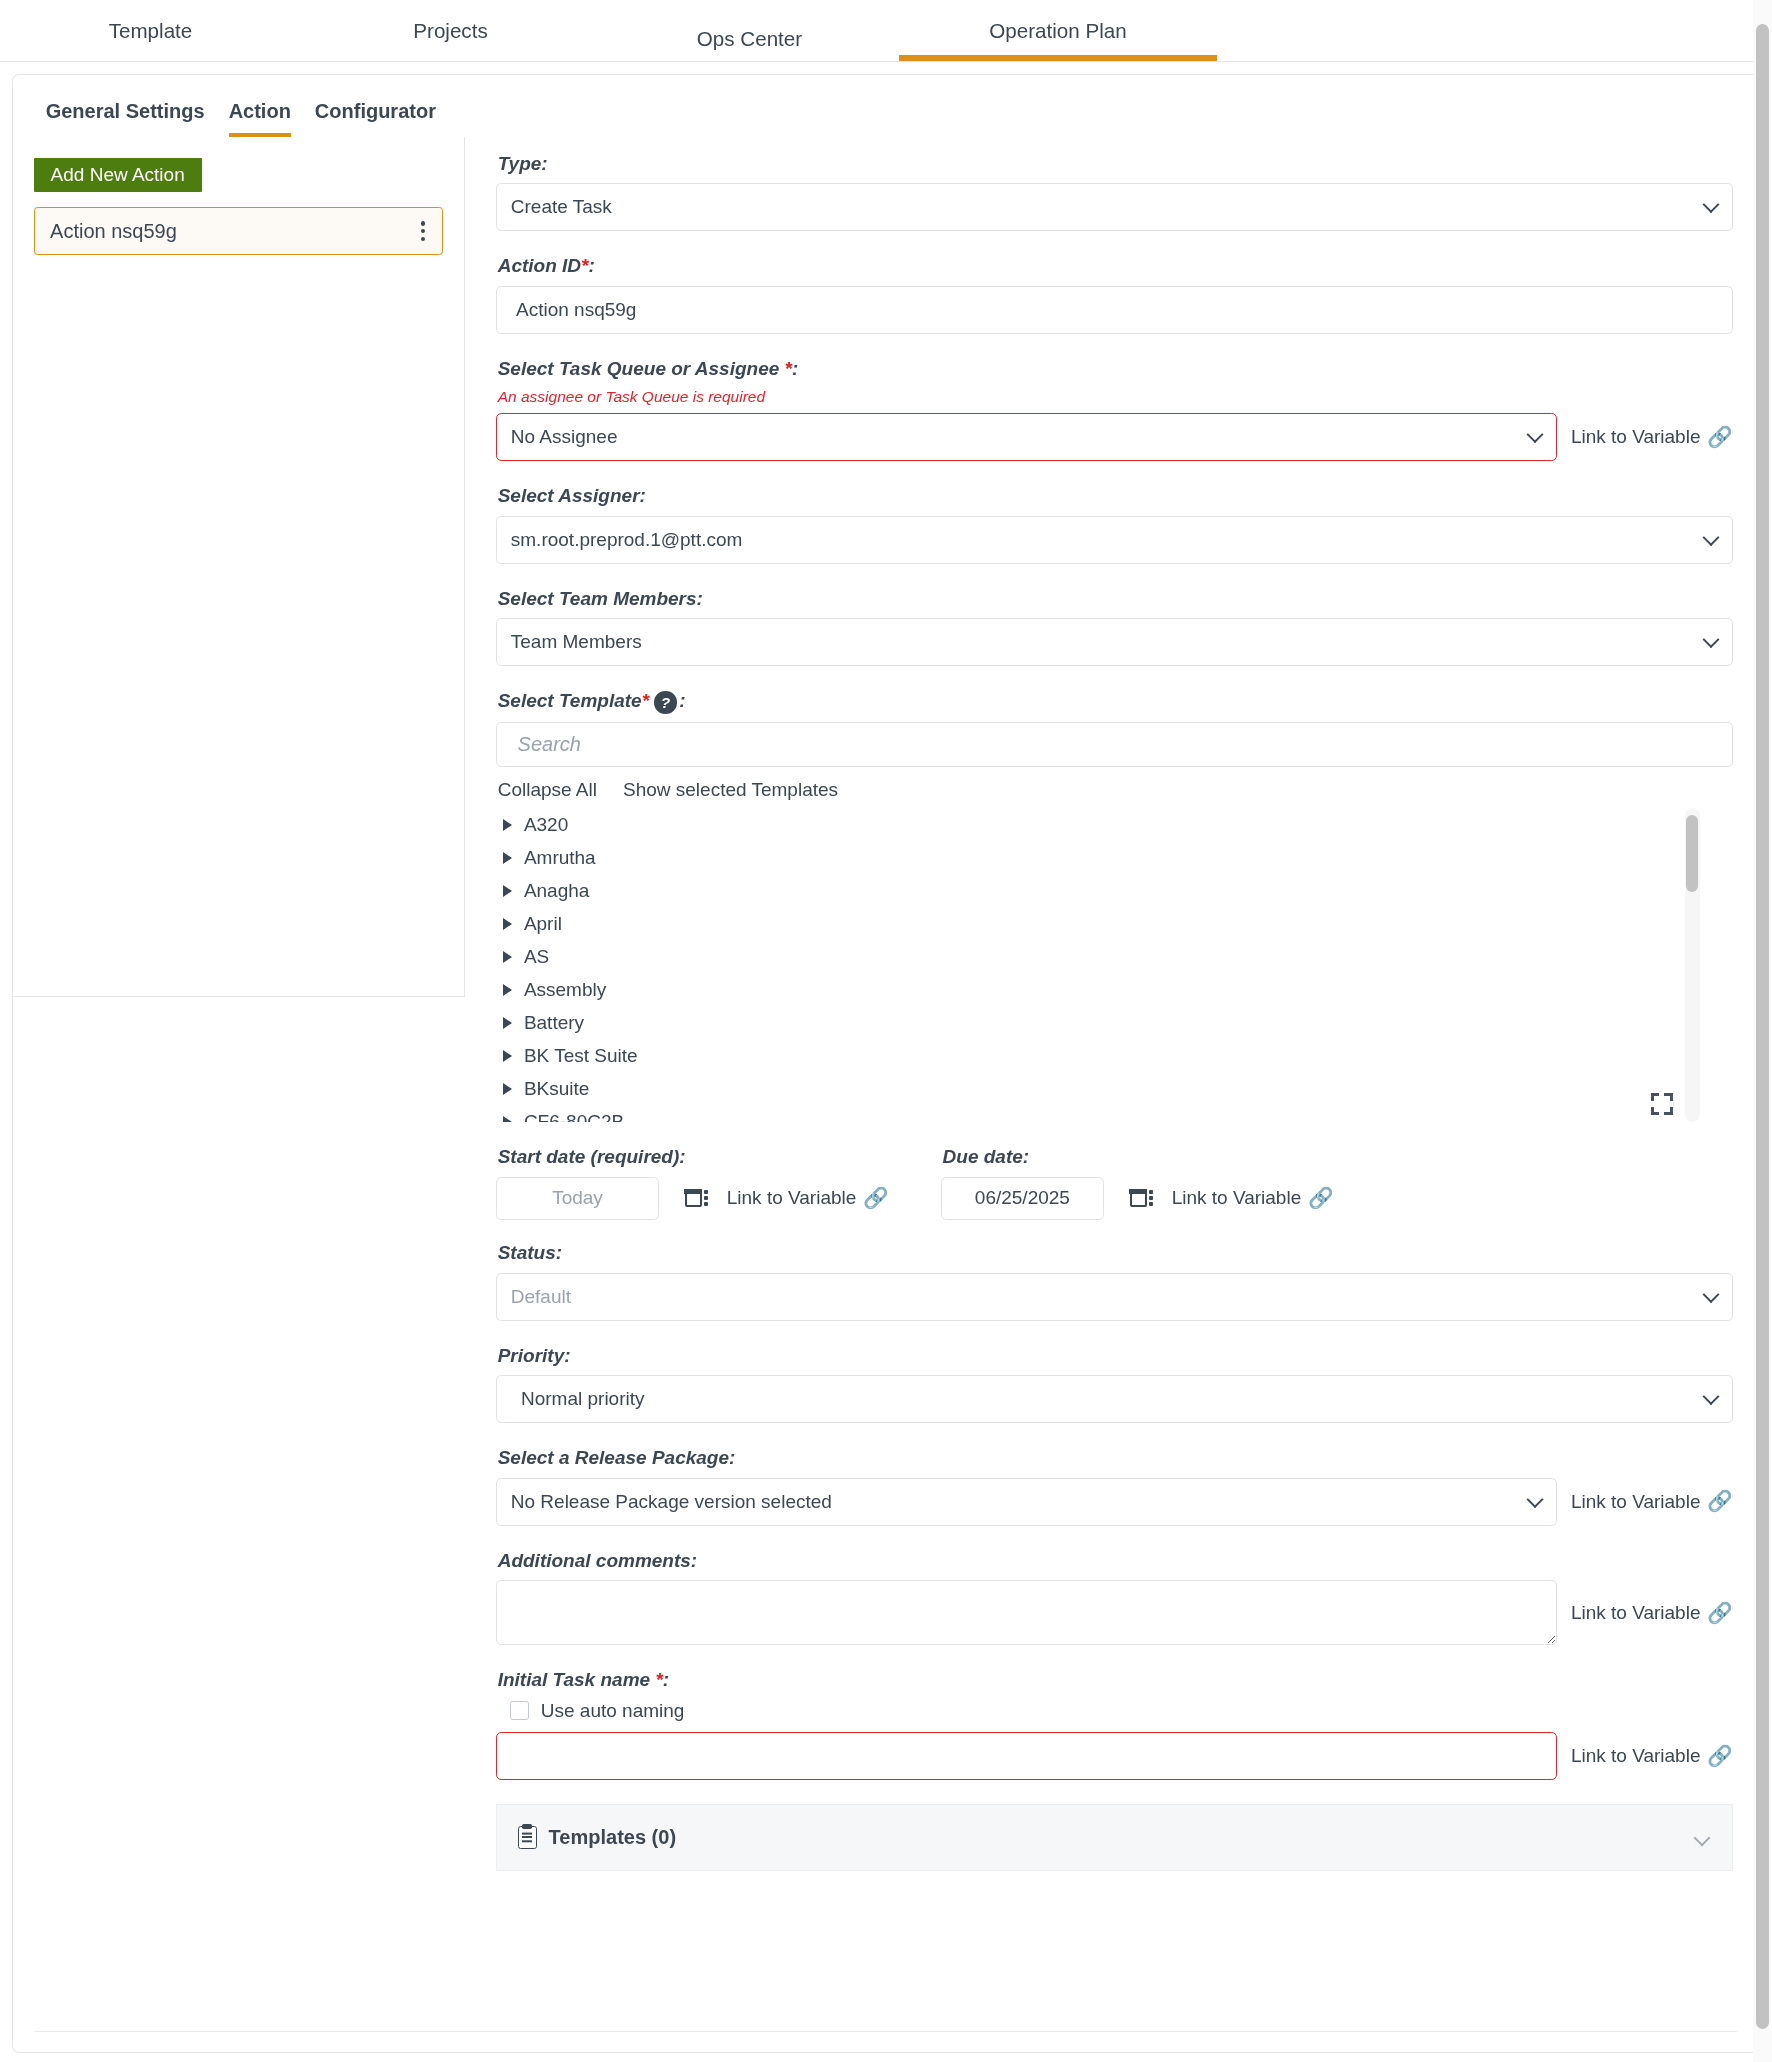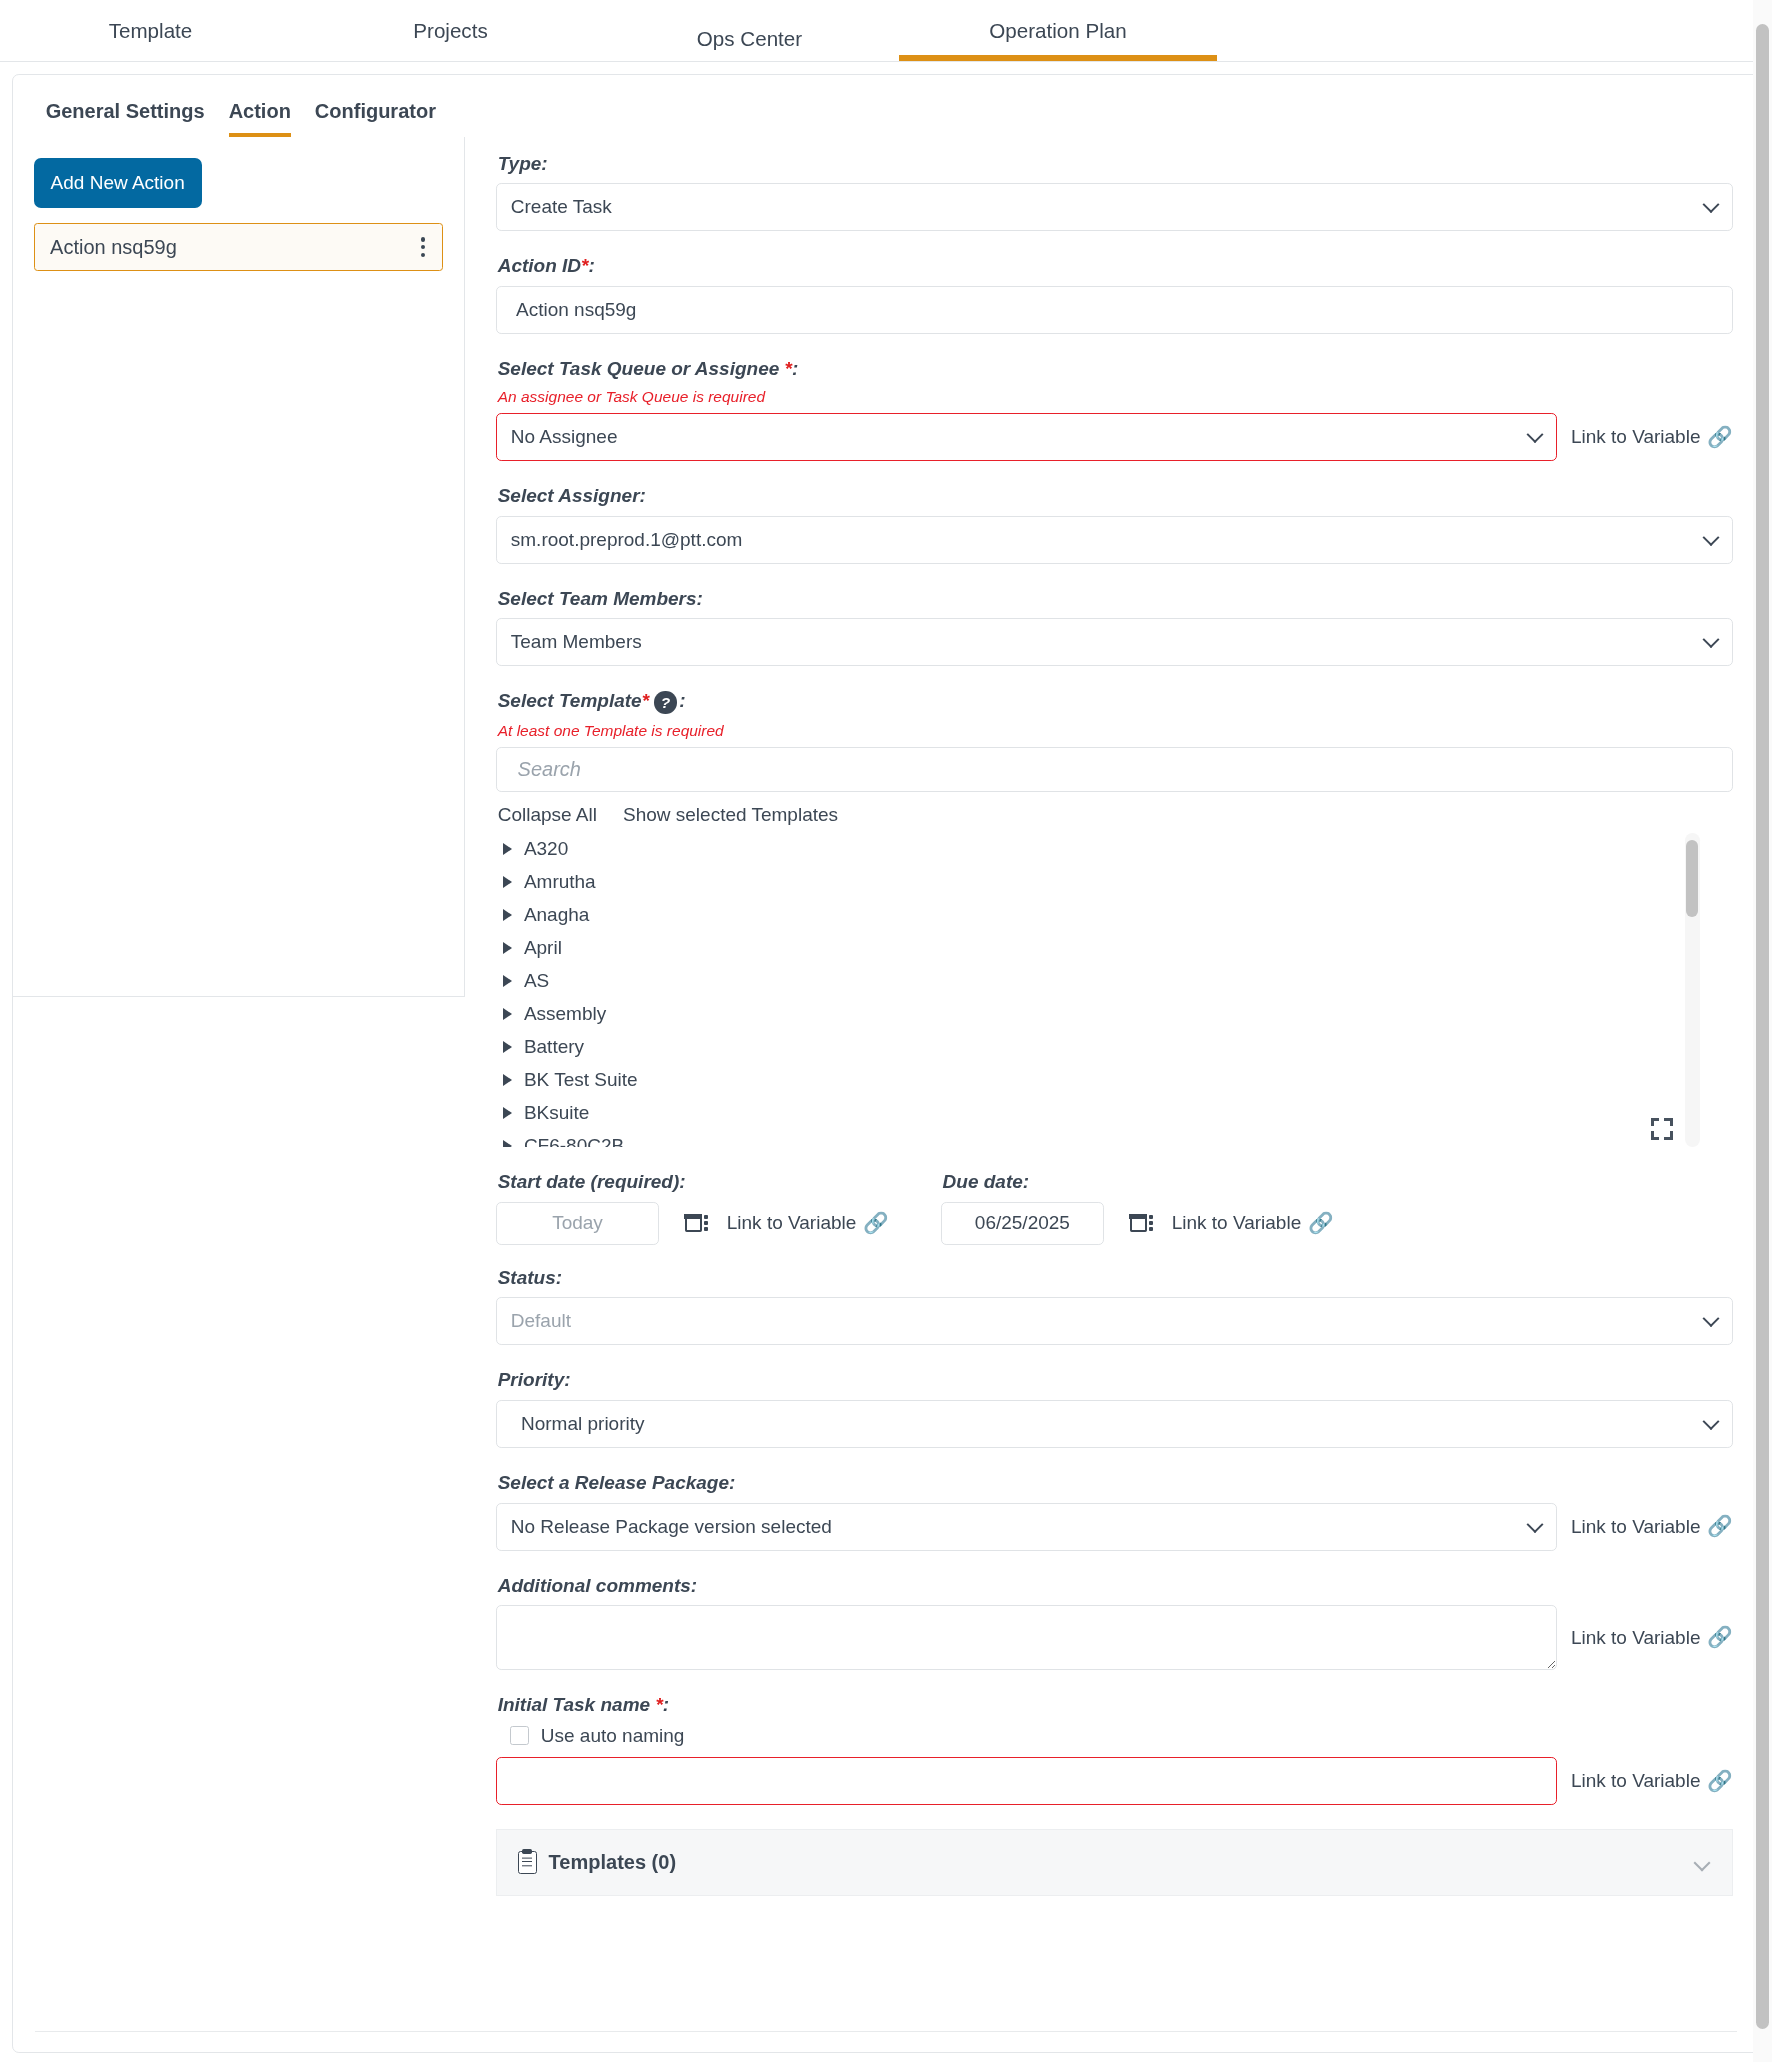--- a/index.html
+++ b/index.html
@@ -76,26 +76,26 @@
   .body-row { display: flex; align-items: flex-start; }
 
   .sidebar {
     width: 452px;
     min-height: 860px;
     border-right: 0.9px solid #e3e6e9;
     border-bottom: 0.9px solid #e3e6e9;
     padding: 20.6px 20.6px 0 20.6px;
   }
   .btn-add {
-    background: #0369a1;
+    background: #4d7c0f;
     color: #fff;
     border: none;
-    border-radius: 7px;
+    border-radius: 1px;
     font-size: 19px;
-    padding: 14px 17px;
+    padding: 6px 17px;
     cursor: pointer;
     font-family: inherit;
     display: inline-block;
   }
   .action-item {
     margin-top: 15.5px;
     height: 48px;
     background: #fdfaf5;
     border: 0.9px solid #dd9015;
     border-radius: 3.4px;
@@ -414,21 +414,20 @@
       <div class="field">
         <span class="lbl">Select Team Members:</span>
         <div class="select">
           <span>Team Members</span>
           <span class="chev"></span>
         </div>
       </div>
 
       <div class="field">
         <span class="lbl"><span>Select Template</span><span class="req">*</span><span class="help-icon">?</span><span>:</span></span>
-        <span class="err">At least one Template is required</span>
 
         <div class="tree-wrap">
           <input class="search" placeholder="Search" style="">
           <div class="tree-actions">
             <span>Collapse All</span>
             <span>Show selected Templates</span>
           </div>
 
           <div class="tree-list">
             <div class="tree-node">

